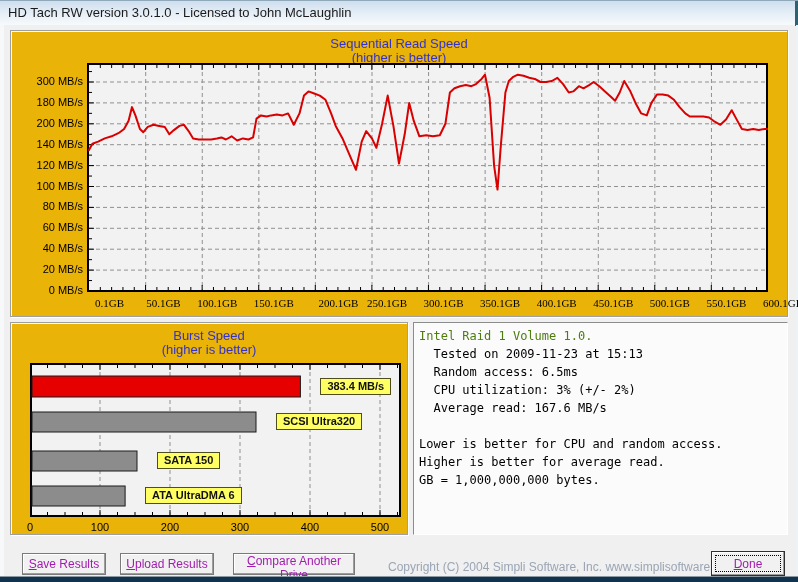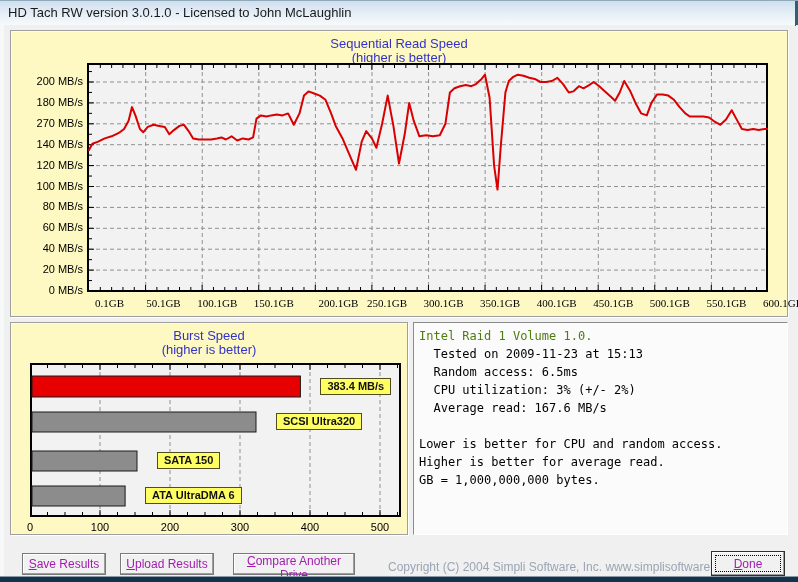--- a/index.html
+++ b/index.html
@@ -15,21 +15,21 @@
   }
   #title-text{line-height:24px;padding-left:8px;font-size:13px;color:#1a1a1a;}
   #titlebar-corner{position:absolute;right:0;top:0;width:3px;height:25px;background:#2f6173;}
   #edge-left{position:absolute;left:0;top:25px;width:4px;height:551px;background:#f6f8fa;}
   #edge-right{position:absolute;right:0;top:25px;width:2px;height:551px;background:#eef2f5;}
   #bottom-line{position:absolute;left:0;bottom:5px;width:798px;height:1px;background:#8a99a6;}
   #bottom-strip{position:absolute;left:0;bottom:0;width:798px;height:5px;background:#12334b;}
 
   
   .panel{
-    position:absolute;background:#fef9c3;
+    position:absolute;background:#eab308;
     border:1px solid #9f9f9f;box-shadow:1px 1px 0 #ffffff, inset 1px 1px 0 #fbfbfb;
   }
   #seq-panel{left:10px;top:30px;width:776px;height:285px;}
   #burst-panel{left:10px;top:322px;width:396px;height:211px;}
   #info-panel{
     position:absolute;left:413px;top:322px;width:373px;height:211px;
     background:#fbfbfb;
     border-top:1px solid #8c8c8c;border-left:1px solid #8c8c8c;
     border-bottom:1px solid #ffffff;border-right:1px solid #ffffff;
   }
@@ -253,23 +253,23 @@
       </svg>
   </div>
 <div class="axis-label ylab" style="top: 253px;">0 MB/s</div>
     <div class="axis-label ylab" style="top: 232.1px;">20 MB/s</div>
     <div class="axis-label ylab" style="top: 211.2px;">40 MB/s</div>
     <div class="axis-label ylab" style="top: 190.3px;">60 MB/s</div>
     <div class="axis-label ylab" style="top: 169.4px;">80 MB/s</div>
     <div class="axis-label ylab" style="top: 148.5px;">100 MB/s</div>
     <div class="axis-label ylab" style="top: 127.6px;">120 MB/s</div>
     <div class="axis-label ylab" style="top: 106.7px;">140 MB/s</div>
-    <div class="axis-label ylab" style="top: 85.8px;">270 MB/s</div>
+    <div class="axis-label ylab" style="top: 85.8px;">200 MB/s</div>
     <div class="axis-label ylab" style="top: 64.9px;">180 MB/s</div>
-    <div class="axis-label ylab" style="top: 44px;">200 MB/s</div>
+    <div class="axis-label ylab" style="top: 44px;">300 MB/s</div>
     <div class="axis-label xlab" style="left: 43.1131px;">0.1GB</div>
     <div class="axis-label xlab" style="left: 99.6881px;">50.1GB</div>
     <div class="axis-label xlab" style="left: 156.263px;">100.1GB</div>
     <div class="axis-label xlab" style="left: 212.838px;">150.1GB</div>
     <div class="axis-label xlab" style="left: 269.413px; margin-left: 8px;">200.1GB</div>
     <div class="axis-label xlab" style="left: 325.988px;">250.1GB</div>
     <div class="axis-label xlab" style="left: 382.563px;">300.1GB</div>
     <div class="axis-label xlab" style="left: 439.138px;">350.1GB</div>
     <div class="axis-label xlab" style="left: 495.713px;">400.1GB</div>
     <div class="axis-label xlab" style="left: 552.288px;">450.1GB</div>

